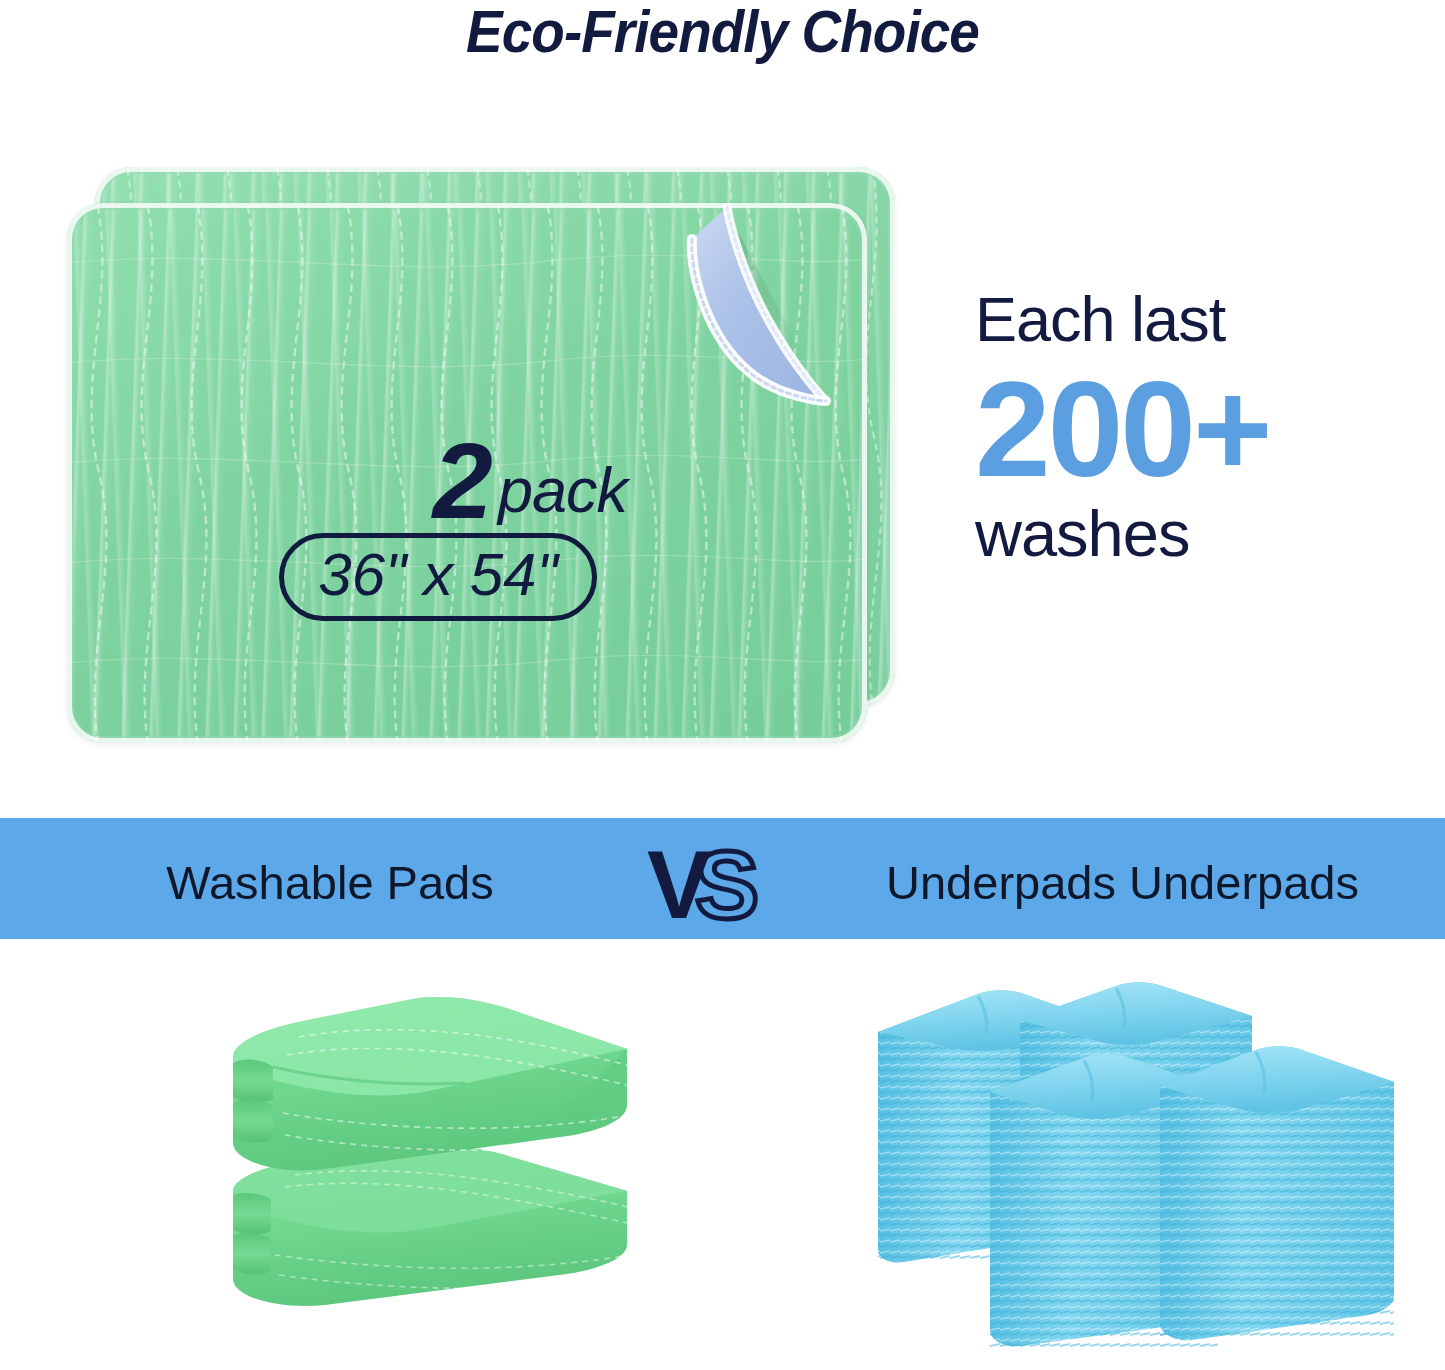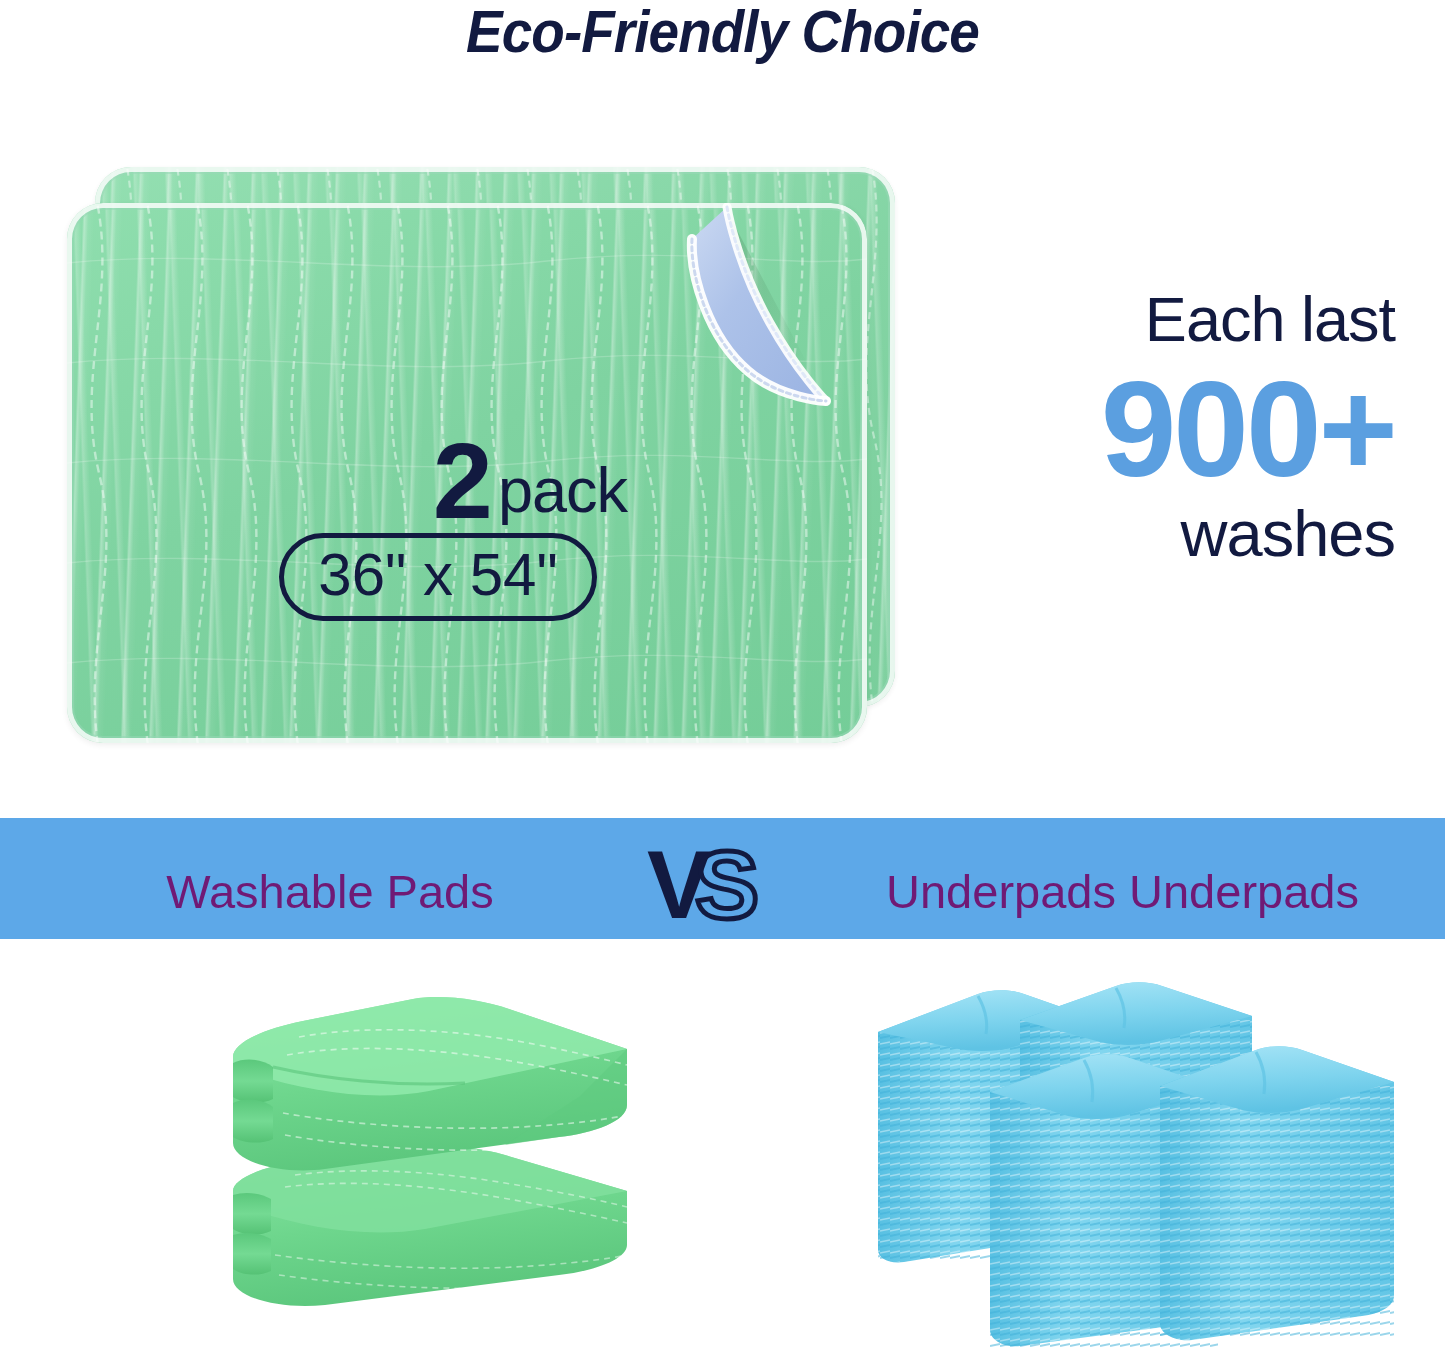--- a/index.html
+++ b/index.html
@@ -63,21 +63,21 @@
   .quilt svg{display:block;width:100%;height:100%;}
 
   
   .fold{
     position:absolute; left:630px; top:83px; width:210px; height:215px;
     pointer-events:none;
   }
   .fold svg{display:block;width:100%;height:100%;}
 
   
-  .pad-text{position:absolute;left:67px;top:83px;width:836px;height:540px;}
+  .pad-text{position:absolute;left:67px;top:83px;width:836px;height:540px;font-style:italic;}
   .two-pack{
     position:absolute;left:0;top:215px;width:560px;text-align:right;
     color:#121a40;white-space:nowrap;
   }
   .two-pack .num{
     font-size:108px;font-weight:bold;letter-spacing:-3px;
     vertical-align:-6px;
   }
   .two-pack .word{
     font-size:63px;font-weight:400;letter-spacing:-1px;margin-left:8px;
@@ -90,38 +90,38 @@
     box-sizing:border-box;
   }
   .size-pill span{
     font-size:60px;color:#121a40;letter-spacing:0px;
     white-space:nowrap;line-height:1;margin-top:-4px;
   }
 
   
   .claim{
     position:absolute;left:975px;top:288px;width:420px;
-    text-align:right;color:#121a40;line-height:1;
+    text-align:left;color:#121a40;line-height:1;
   }
   .claim .l1{font-size:63px;letter-spacing:-1px;display:block;}
   .claim .big{
     font-size:136px;font-weight:bold;color:#5b9fe0;
     letter-spacing:-3px;display:block;margin:10px 0 4px 0;
   }
   .claim .l3{font-size:65px;letter-spacing:-1px;display:block;}
 
   
   .banner{
     position:absolute;left:0;top:818px;width:1445px;height:121px;
     background:#5da8e8;
   }
   .banner-label{
-    position:absolute;top:13px;height:121px;
+    position:absolute;top:4px;height:121px;
     display:flex;align-items:center;
-    color:#701a75;font-size:47px;letter-spacing:0px;white-space:nowrap;
+    color:#0f172a;font-size:47px;letter-spacing:0px;white-space:nowrap;
   }
   .label-left{left:0;width:660px;justify-content:center;}
   .label-right{left:800px;width:645px;justify-content:center;}
   .vs{
     position:absolute;left:645px;top:20px;width:175px;height:90px;
   }
   .vs svg{display:block;width:100%;height:100%;}
 
   
   .bottom{position:absolute;left:0;top:939px;width:1445px;height:431px;}
@@ -224,21 +224,21 @@
       <span class="num">2</span><span class="word">pack</span>
     </div>
     <div class="size-pill">
       <span>36" x 54"</span>
     </div>
   </div>
 </div>
 
 <div class="claim">
   <span class="l1">Each last</span>
-  <span class="big">900+</span>
+  <span class="big">200+</span>
   <span class="l3">washes</span>
 </div>
 
 <div class="banner">
   <div class="banner-label label-left">Washable Pads</div>
   <div class="vs">
     <svg viewBox="0 0 175 90">
       <text x="2" y="80" font-family="Liberation Sans, sans-serif" font-size="96" font-weight="bold" fill="#121a40">V</text>
       <text x="50" y="80" font-family="Liberation Sans, sans-serif" font-size="96" font-weight="bold" fill="none" stroke="#121a40" stroke-width="5">S</text>
     </svg>

